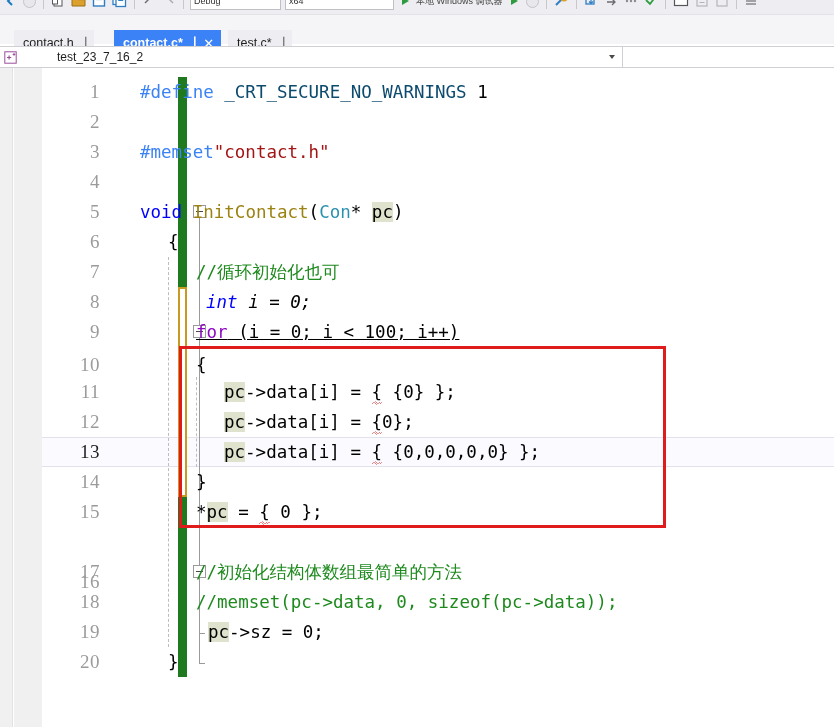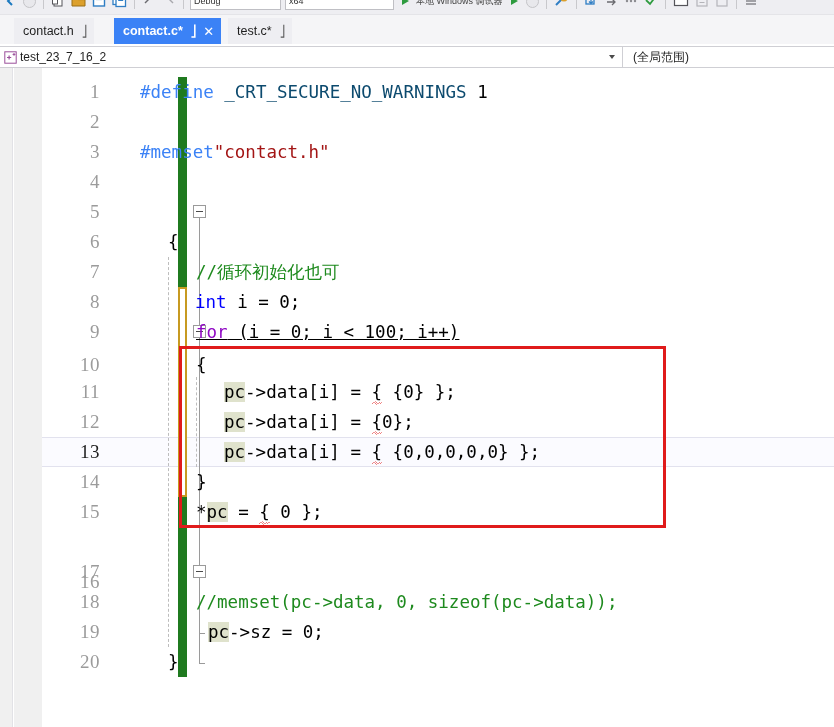--- a/index.html
+++ b/index.html
@@ -80,21 +80,21 @@
     background: #eeeef2;
   }
   .tabstrip-fill {
     position: absolute;
     left: 0; top: 0;
     width: 834px; height: 29px;
     background: #f5f5f7;
   }
   .tab {
     position: absolute;
-    top: 3px;
+    top: 15px;
     height: 26px;
     display: flex;
     align-items: center;
     padding: 0 7px 0 9px;
     font-size: 12.5px;
     color: #1e1e1e;
     white-space: nowrap;
     box-sizing: border-box;
     background: #eeeef2;
   }
@@ -128,20 +128,21 @@
     box-sizing: border-box;
   }
   .nav-combo {
     position: relative;
     display: flex;
     align-items: center;
     box-sizing: border-box;
     height: 100%;
     font-size: 12px;
     color: #1e1e1e;
+    gap: 37px;
   }
   .nav-combo.left { width: 623px; border-right: 1px solid #cfcfd4; padding-left: 4px; }
   .nav-combo.right { flex: 1; padding-left: 10px; }
   .nav-icon {
     width: 13px; height: 13px;
     margin-right: 3px;
     position: relative;
     flex: 0 0 auto;
   }
   .nav-icon svg { display: block; }
@@ -473,23 +474,20 @@
     <span class="nav-icon">
       <svg width="13" height="13" viewBox="0 0 13 13">
         <rect x="0.8" y="0.8" width="11.4" height="11.4" fill="#ffffff" stroke="#9b4f9b" stroke-width="1"></rect>
         <path d="M3 6.5 h4.2 M5.1 4.4 v4.2" stroke="#9b4f9b" stroke-width="1.2"></path>
         <path d="M8.6 3.4 h2.8 M10 2 v2.8" stroke="#9b4f9b" stroke-width="1"></path>
       </svg>
     </span>
     <span class="nav-label">test_23_7_16_2</span>
     <span class="nav-arrow"></span>
   </div>
-  <div class="nav-combo right">
-    <span class="nav-label">(全局范围)</span>
-  </div>
 </div>
 
 <div class="editor">
   <div class="selection-margin"></div>
   <div class="indicator-margin"></div>
 
   <div class="code-surface">
 
   <div class="curline" style="top: 369px;"></div>
       <div class="changebar saved" style="top: 9px; height: 210px;"></div>
@@ -519,32 +517,33 @@
       <div class="line" style="top: 69px;">
         <div class="lineno">3</div>
         <div class="code" style="left: 98px;"><span class="t-pre">#memset</span><span class="t-str">"contact.h"</span></div>
       </div>
       <div class="line" style="top: 99px;">
         <div class="lineno">4</div>
         <div class="code" style="left: 98px;"></div>
       </div>
       <div class="line" style="top: 129px;">
         <div class="lineno">5</div>
+        <div class="code" style="left: 98px;"><span class="t-kw">void</span><span class="t-plain"> </span><span class="t-fn">InitContact</span><span class="t-plain">(</span><span class="t-type">Con</span><span class="t-plain">* </span><span class="t-plain hl">pc</span><span class="t-plain">)</span></div>
       </div>
       <div class="line" style="top: 159px;">
         <div class="lineno">6</div>
         <div class="code" style="left: 126px;"><span class="t-plain">{</span></div>
       </div>
       <div class="line" style="top: 189px;">
         <div class="lineno">7</div>
         <div class="code" style="left: 154px;"><span class="t-cmt">//循环初始化也可</span></div>
       </div>
       <div class="line" style="top: 219px;">
         <div class="lineno">8</div>
-        <div class="code" style="left: 153px;"><span class="t-kw">int</span><span class="t-plain"> i = 0;</span></div>
+        <div class="code" style="left: 164px; font-style: italic;"><span class="t-kw">int</span><span class="t-plain"> i = 0;</span></div>
       </div>
       <div class="line" style="top: 249px;">
         <div class="lineno">9</div>
         <div class="code" style="left: 154px; text-decoration: underline;"><span class="t-ctl">for</span><span class="t-plain"> (i = 0; i &lt; 100; i++)</span></div>
       </div>
       <div class="line" style="top: 282px;">
         <div class="lineno">10</div>
         <div class="code" style="left: 154px;"><span class="t-plain">{</span></div>
       </div>
       <div class="line" style="top: 309px;">
@@ -566,20 +565,21 @@
       <div class="line" style="top: 429px;">
         <div class="lineno">15</div>
         <div class="code" style="left: 154px;"><span class="t-plain">*</span><span class="t-plain hl">pc</span><span class="t-plain"> = </span><span class="t-plain squig">{</span><span class="t-plain"> 0 };</span></div>
       </div>
       <div class="line" style="top: 459px; margin-top: 40px;">
         <div class="lineno">16</div>
         <div class="code" style="left: 98px;"></div>
       </div>
       <div class="line" style="top: 489px;">
         <div class="lineno">17</div>
+        <div class="code" style="left: 154px;"><span class="t-cmt">//初始化结构体数组最简单的方法</span></div>
       </div>
       <div class="line" style="top: 519px;">
         <div class="lineno">18</div>
         <div class="code" style="left: 154px;"><span class="t-cmt">//memset(pc-&gt;data, 0, sizeof(pc-&gt;data));</span></div>
       </div>
       <div class="line" style="top: 549px;">
         <div class="lineno">19</div>
         <div class="code" style="left: 166px;"><span class="t-plain hl">pc</span><span class="t-plain">-&gt;sz = 0;</span></div>
       </div>
       <div class="line" style="top: 579px;">

